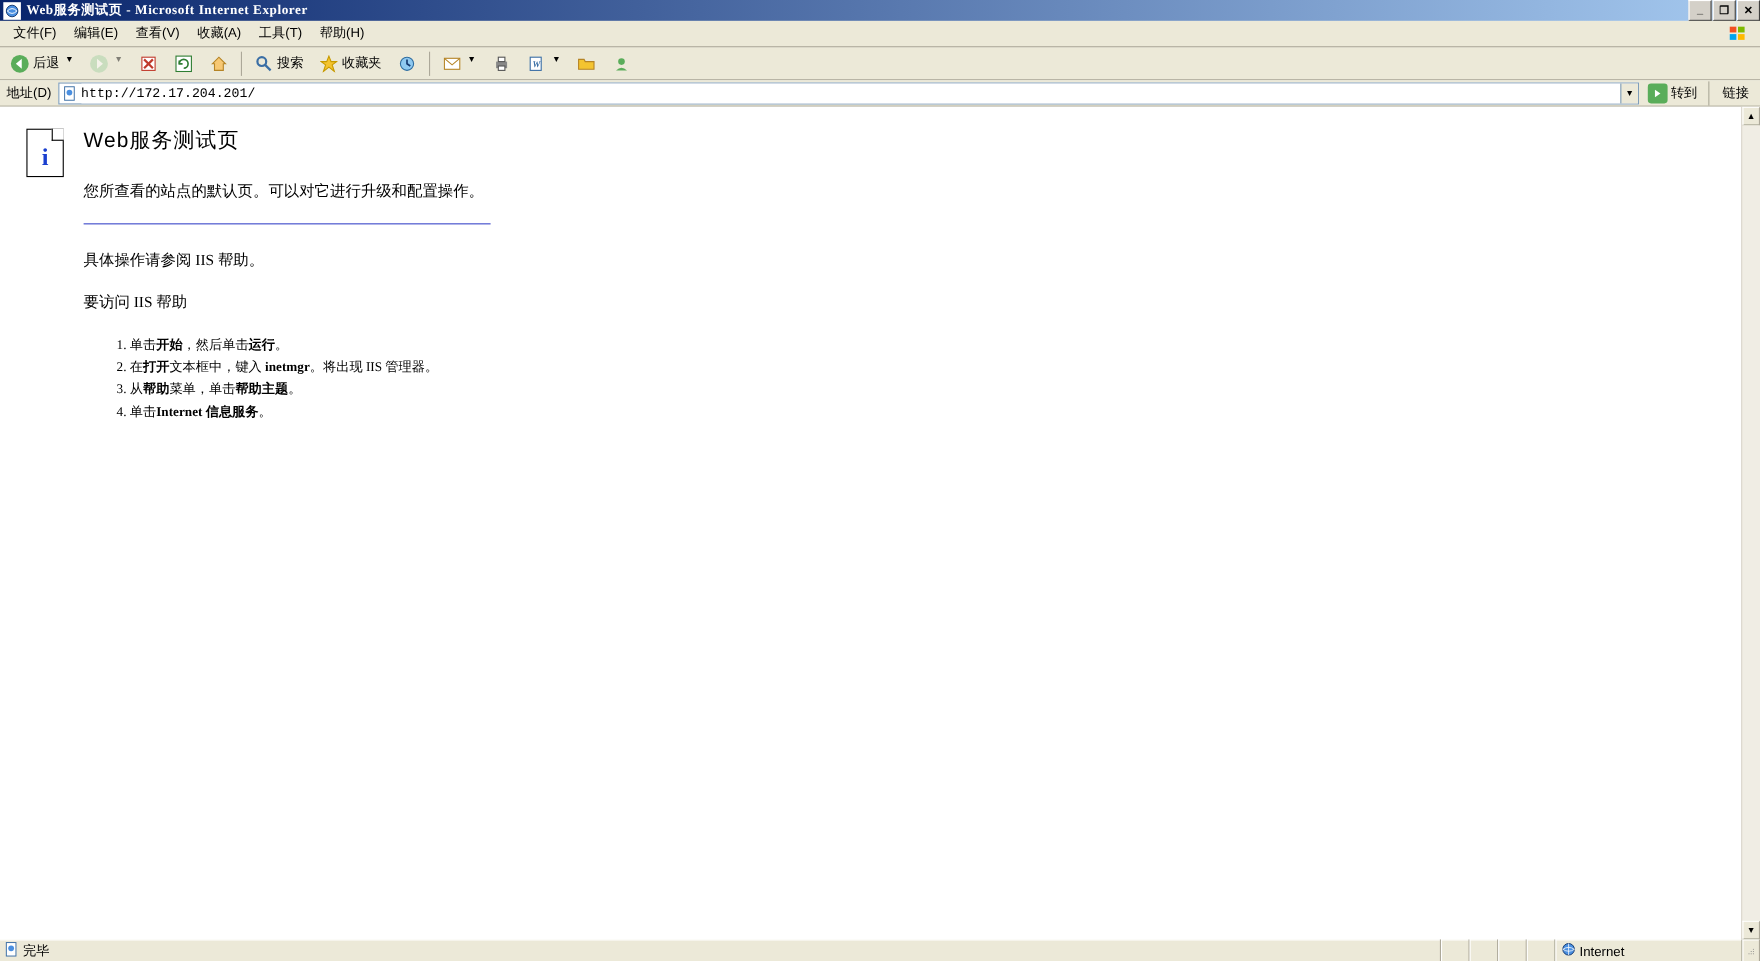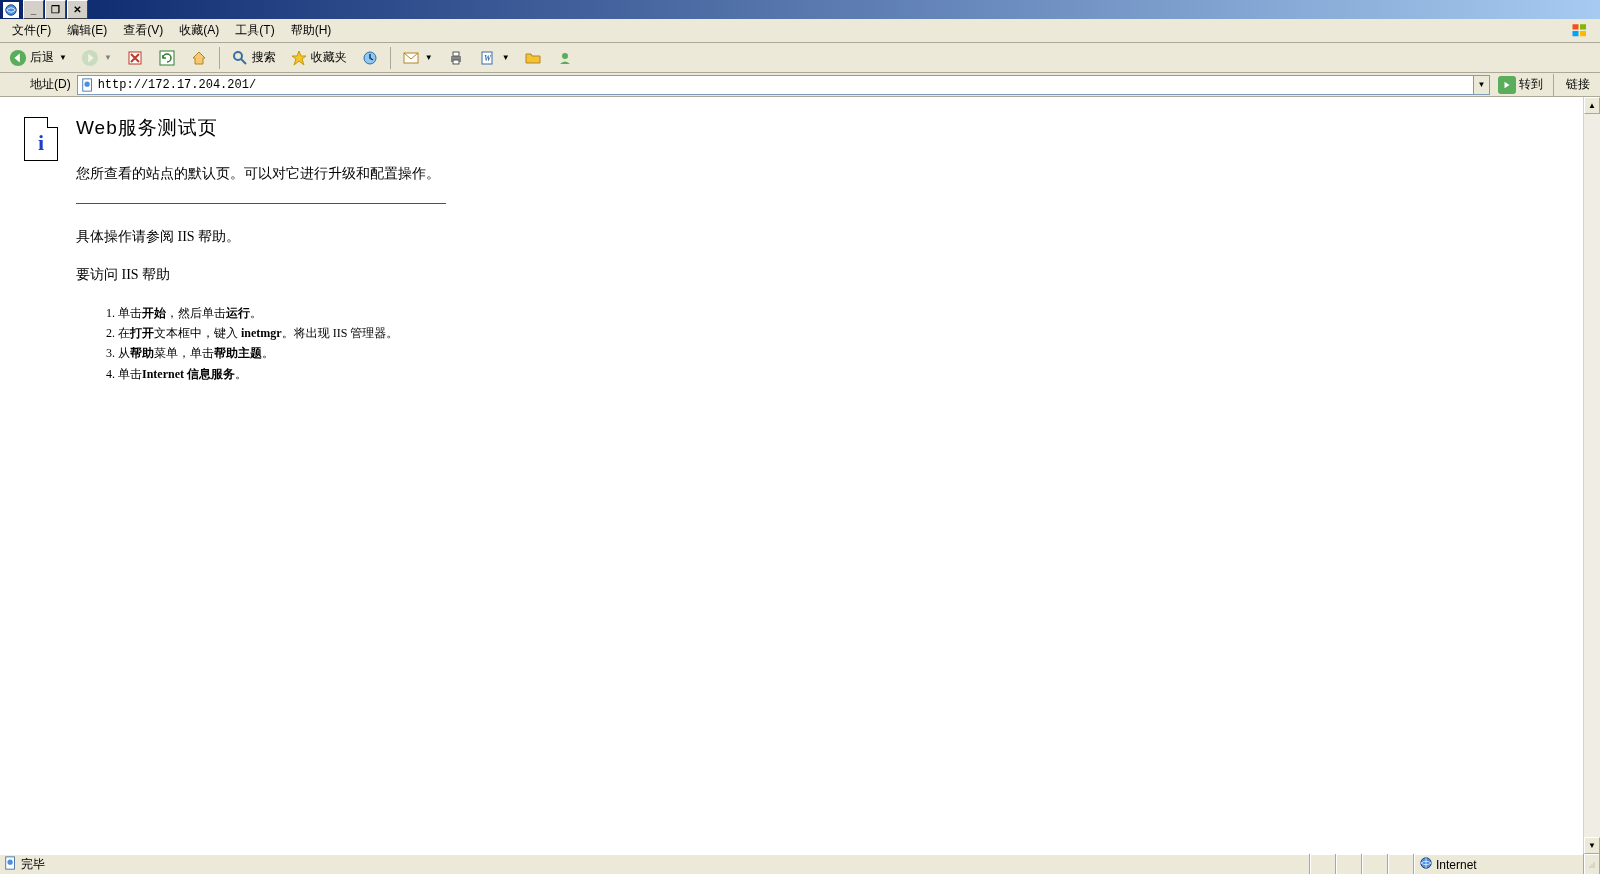--- a/index.html
+++ b/index.html
@@ -76,40 +76,40 @@
   background: #ece9d8;
   border-bottom: 1px solid #aca899;
   display: flex;
   align-items: center;
   padding: 0 4px;
   gap: 4px;
 }
 .tb-sep { width: 1px; height: 22px; background: #aca899; margin: 0 2px; }
 .tb-btn {
   display: flex;
-  align-items: center;
+  align-items: flex-start;
   padding: 2px 4px;
   gap: 3px;
   cursor: default;
   border: 1px solid transparent;
   border-radius: 3px;
 }
 .tb-btn .ico { width: 18px; height: 18px; display:flex; align-items:center; justify-content:center; }
 .tb-dropdown-arrow { font-size: 8px; color: #000; margin-left: 2px; }
 .tb-btn.disabled { opacity: 0.45; }
 .addressbar {
   height: 24px;
   background: #ece9d8;
   border-bottom: 1px solid #aca899;
   display: flex;
   align-items: center;
   padding: 0 4px;
   gap: 4px;
 }
-.addr-label { padding: 0 2px; margin-left: 24px; }
+.addr-label { padding: 0 2px; }
 .addr-input-wrap {
   flex: 1;
   height: 20px;
   background: #fff;
   border: 1px solid #7f9db9;
   display: flex;
   align-items: center;
 }
 .addr-input-wrap .page-icon { width: 16px; height: 16px; margin: 0 2px; display:flex;align-items:center;justify-content:center;}
 .addr-input {
@@ -245,20 +245,21 @@
 </head>
 <body>
 
 <div class="titlebar">
   <span class="app-icon">
     <svg viewBox="0 0 16 16">
         <circle cx="8" cy="8" r="6" fill="#4a8fe0" stroke="#14386f"></circle>
         <path d="M3 8 Q8 3 13 8 Q8 13 3 8" fill="none" stroke="#fff" stroke-width="1"></path>
       </svg>
   </span>
+  <span class="title-text">Web服务测试页 - Microsoft Internet Explorer</span>
   <div class="win-controls">
     <div class="win-btn">
         <span>_</span>
       </div>
     <div class="win-btn">
         <span>❐</span>
       </div>
     <div class="win-btn">
         <span>✕</span>
       </div>

